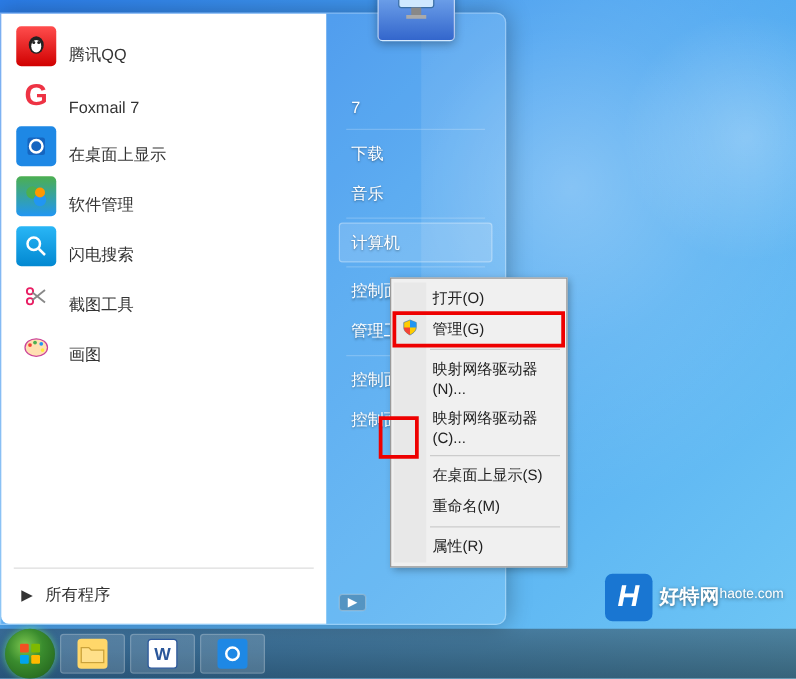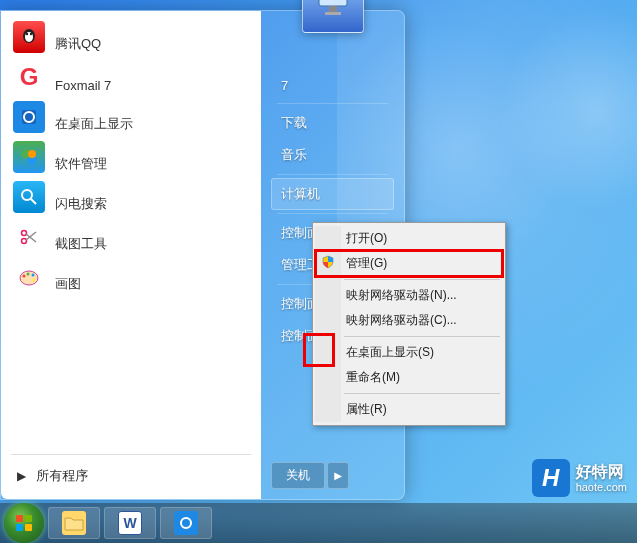--- a/index.html
+++ b/index.html
@@ -23,36 +23,36 @@
 .all-programs{display:flex;align-items:center;padding:8px 12px;font-size:13px;color:#333;cursor:pointer}
 .all-programs .arrow{margin-right:10px;font-size:12px}
 .right-col{flex:1;padding:60px 10px 10px 10px;display:flex;flex-direction:column;color:#fff;position:relative}
 .user-pic{position:absolute;top:-40px;left:50%;transform:translateX(-50%);width:62px;height:62px;background:linear-gradient(#9cf,#36c);border:1px solid rgba(255,255,255,.6);border-radius:4px;box-shadow:0 2px 8px rgba(0,0,0,.3);display:flex;align-items:center;justify-content:center}
 .right-item{padding:7px 10px;font-size:13px;cursor:pointer;border-radius:3px;text-shadow:0 1px 2px rgba(0,0,0,.4)}
 .right-item.hilite{background:rgba(255,255,255,.15);border:1px solid rgba(255,255,255,.3);padding:6px 9px}
 .right-sep{height:1px;background:rgba(255,255,255,.2);margin:3px 6px}
 .shutdown{margin-top:auto;display:flex;gap:2px}
 .shutdown-btn{background:rgba(0,0,0,.2);border:1px solid rgba(255,255,255,.3);padding:4px 14px;font-size:12px;color:#fff;cursor:pointer;border-radius:3px}
 .shutdown-arrow{background:rgba(0,0,0,.2);border:1px solid rgba(255,255,255,.3);width:22px;display:flex;align-items:center;justify-content:center;color:#fff;font-size:10px;cursor:pointer;border-radius:3px}
-.context-menu{position:absolute;left:312px;top:222px;width:194px;background:#f0f0f0;border:1px solid #999;box-shadow:2px 2px 6px rgba(0,0,0,.3);padding:3px;font-size:12px}
+.context-menu{position:absolute;left:312px;top:222px;width:142px;background:#f0f0f0;border:1px solid #999;box-shadow:2px 2px 6px rgba(0,0,0,.3);padding:3px;font-size:12px}
 .ctx-item{padding:4px 8px 4px 30px;cursor:pointer;position:relative;color:#222}
 .ctx-sep{height:1px;background:#ccc;margin:3px 2px 3px 28px}
 .ctx-gutter{position:absolute;left:2px;top:3px;bottom:3px;width:26px;background:#e8e8e8}
 .ctx-item.highlighted{outline:3px solid #e00;outline-offset:-1px;z-index:2}
 .shield{position:absolute;left:5px;top:4px;width:14px;height:14px}
 .red-box-small{position:absolute;left:303px;top:333px;width:32px;height:34px;border:3px solid #e00;z-index:5}
 .taskbar{position:absolute;bottom:0;left:0;right:0;height:40px;background:linear-gradient(rgba(30,30,30,.4),rgba(0,0,0,.5));display:flex;align-items:center;padding:0 4px;gap:4px}
 .start-orb{width:40px;height:40px;border-radius:50%;background:radial-gradient(circle at 40% 35%,#7ec850 0%,#3a8c2e 40%,#1e5a18 100%);box-shadow:0 0 6px rgba(120,255,120,.6);display:flex;align-items:center;justify-content:center;cursor:pointer}
 .tb-btn{width:52px;height:32px;background:rgba(255,255,255,.15);border:1px solid rgba(255,255,255,.2);border-radius:3px;display:flex;align-items:center;justify-content:center;cursor:pointer}
 .tb-icon{width:24px;height:24px;border-radius:3px;display:flex;align-items:center;justify-content:center;font-size:14px;font-weight:bold}
 .watermark{position:absolute;right:10px;bottom:46px;display:flex;align-items:center;gap:6px}
 .wm-badge{width:38px;height:38px;background:#1976d2;border-radius:6px;display:flex;align-items:center;justify-content:center;color:#fff;font-size:24px;font-weight:bold;font-style:italic}
 .wm-text{color:#fff;font-size:16px;font-weight:bold;text-shadow:0 1px 3px rgba(0,0,0,.5)}
 .wm-url{color:#fff;font-size:11px;text-shadow:0 1px 3px rgba(0,0,0,.5)}
-.wm-stack{display:flex;flex-direction:column;line-height:1.1}
+.wm-stack{display:flex;line-height:1.1}
 svg{display:block}
 </style>
 </head>
 <body>
 
 <div class="desktop-swirl"></div>
 
 <div class="start-panel">
   <div class="left-col">
     <div class="prog-item">
@@ -143,21 +143,20 @@
     <div class="right-item">音乐</div>
     <div class="right-sep"></div>
     <div class="right-item hilite">计算机</div>
     <div class="right-sep"></div>
     <div class="right-item">控制面板</div>
     <div class="right-item">管理工具</div>
     <div class="right-sep"></div>
     <div class="right-item">控制面板\桌面</div>
     <div class="right-item">控制面板\示(S)</div>
     <div class="shutdown">
-      <button class="shutdown-btn">关机</button>
       <div class="shutdown-arrow">▶</div>
     </div>
   </div>
 </div>
 
 <div class="red-box-small"></div>
 
 <div class="context-menu">
   <div class="ctx-gutter"></div>
   <div class="ctx-item">打开(O)</div>

